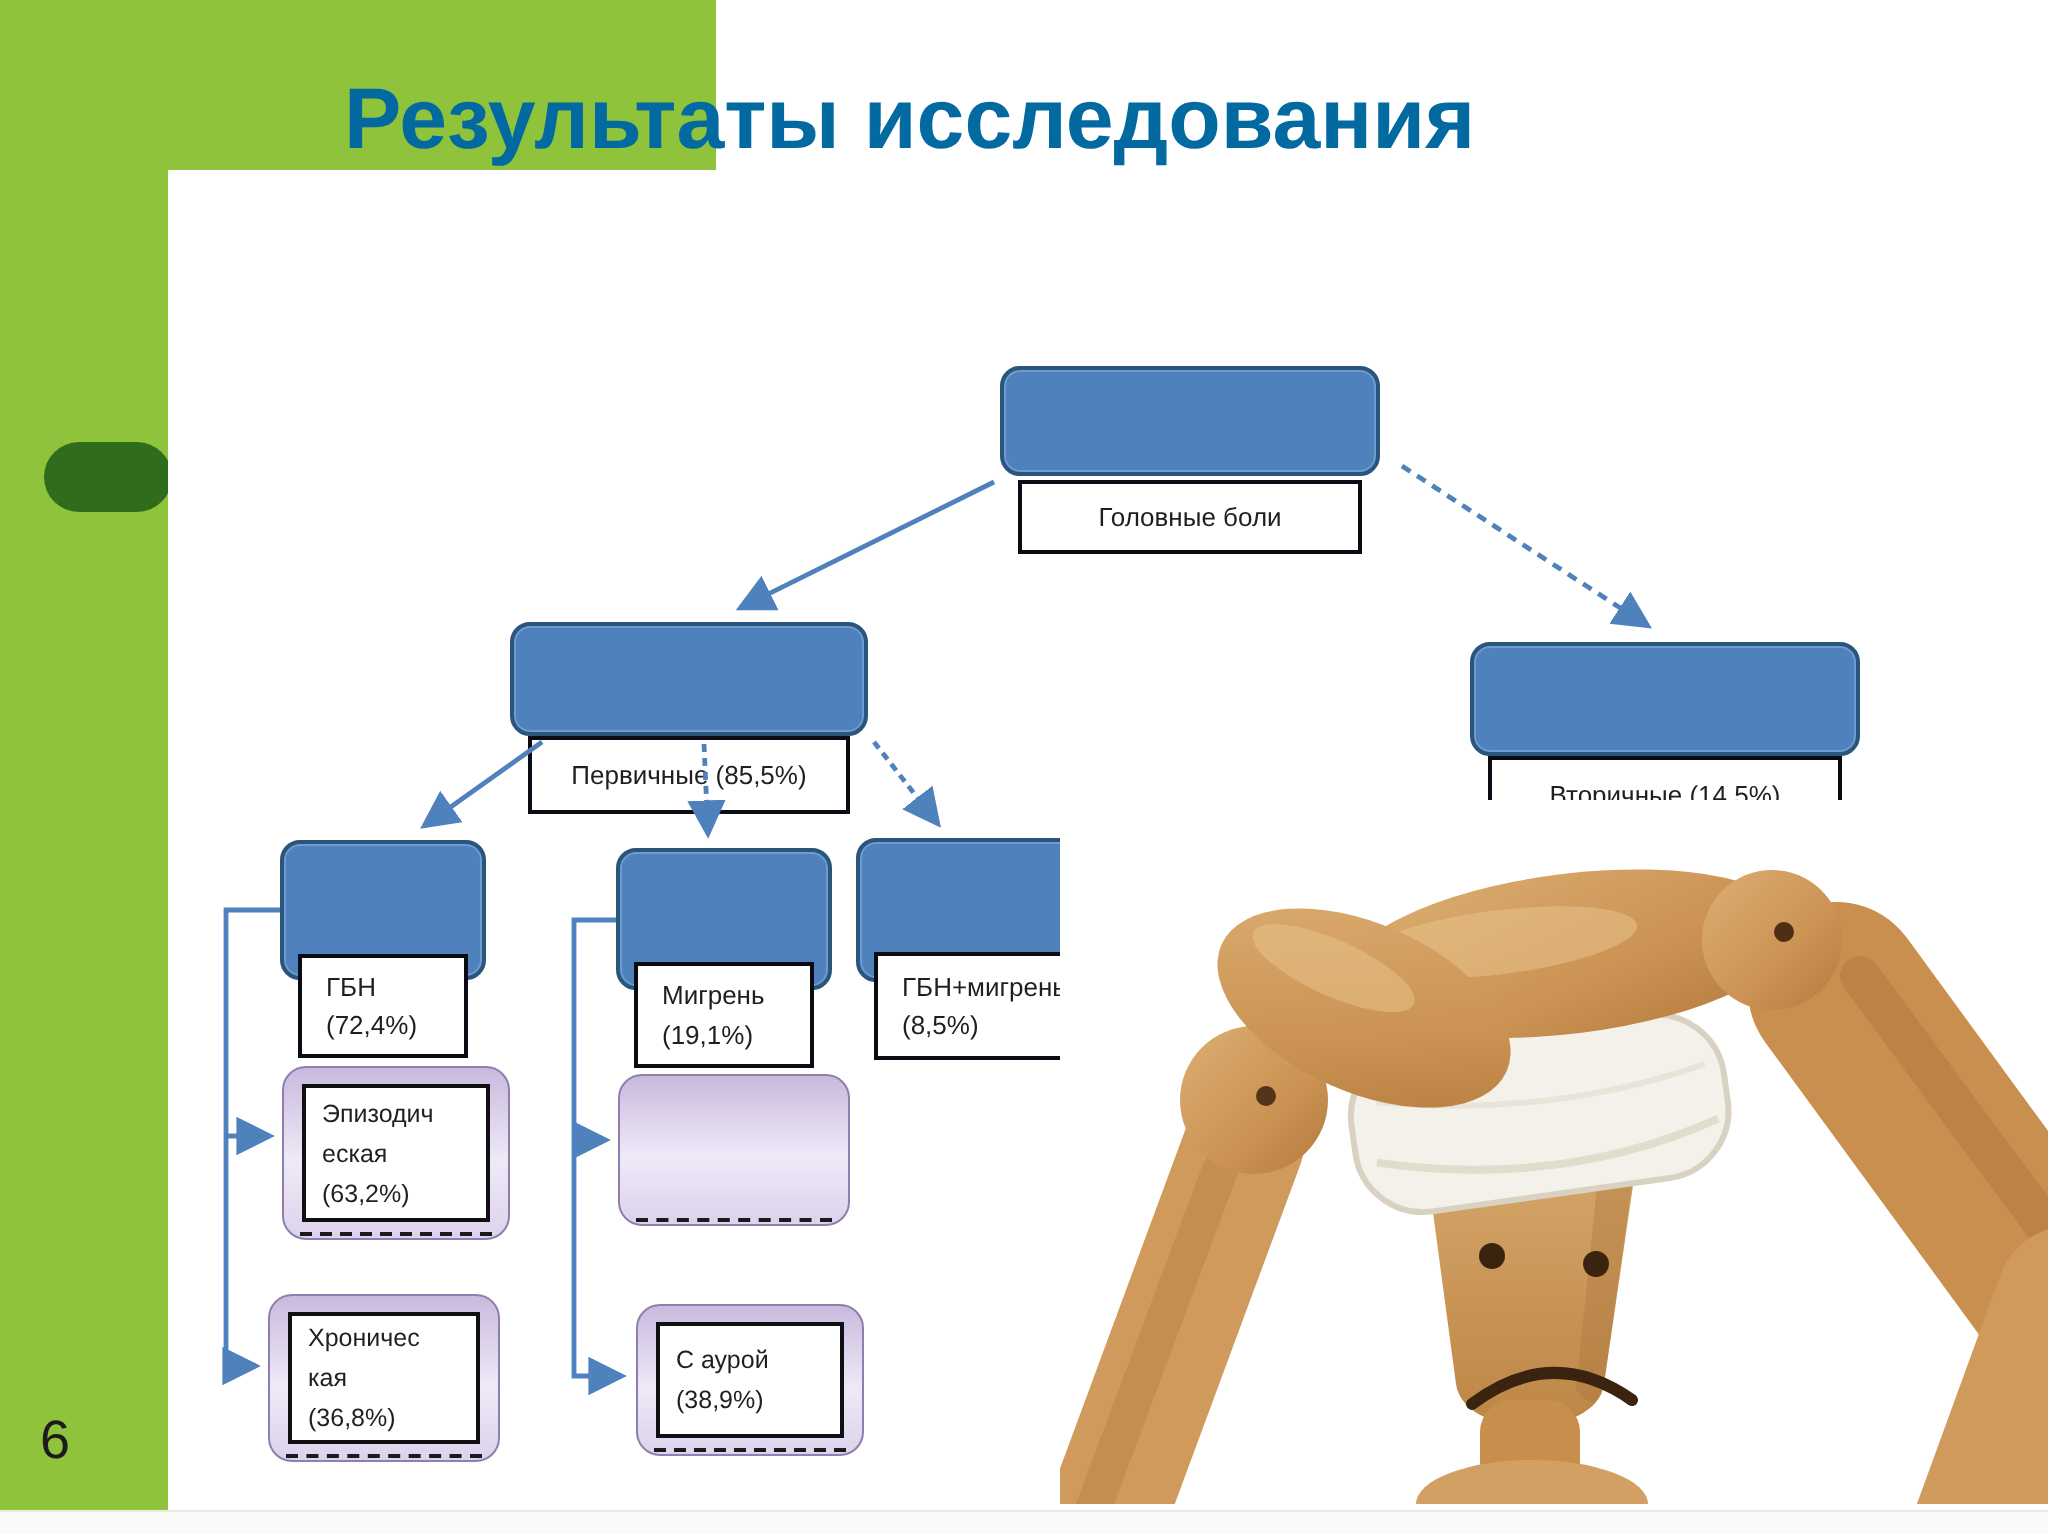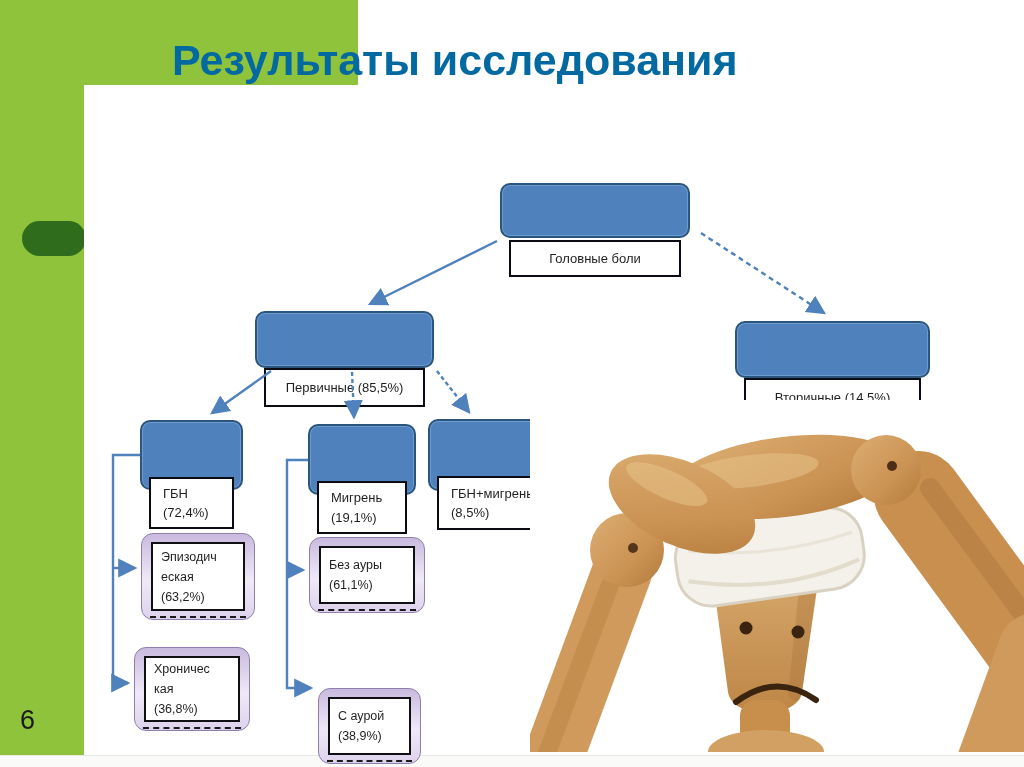--- a/index.html
+++ b/index.html
@@ -114,28 +114,24 @@
 <div class="pbox" style="left:134px;top:647px;width:116px;height:84px;">
   <div class="inner">
     <span>Хроничес</span>
     <span>кая</span>
     <span>(36,8%)</span>
   </div>
   <div class="dash"></div>
 </div>
 
 <div class="pbox" style="left:309px;top:537px;width:116px;height:76px;">
-  <div class="inner">
-    <span>Без ауры</span>
-    <span>(61,1%)</span>
-  </div>
   <div class="dash"></div>
 </div>
 
-<div class="pbox" style="left:318px;top:652px;width:103px;height:76px;margin-top:36px;">
+<div class="pbox" style="left:318px;top:652px;width:114px;height:76px;">
   <div class="inner">
     <span>С аурой</span>
     <span>(38,9%)</span>
   </div>
   <div class="dash"></div>
 </div>
 
 <svg class="photo" viewBox="0 0 494 352">
   <defs>
     <linearGradient id="wood" x1="0" y1="0" x2="1" y2="1">

